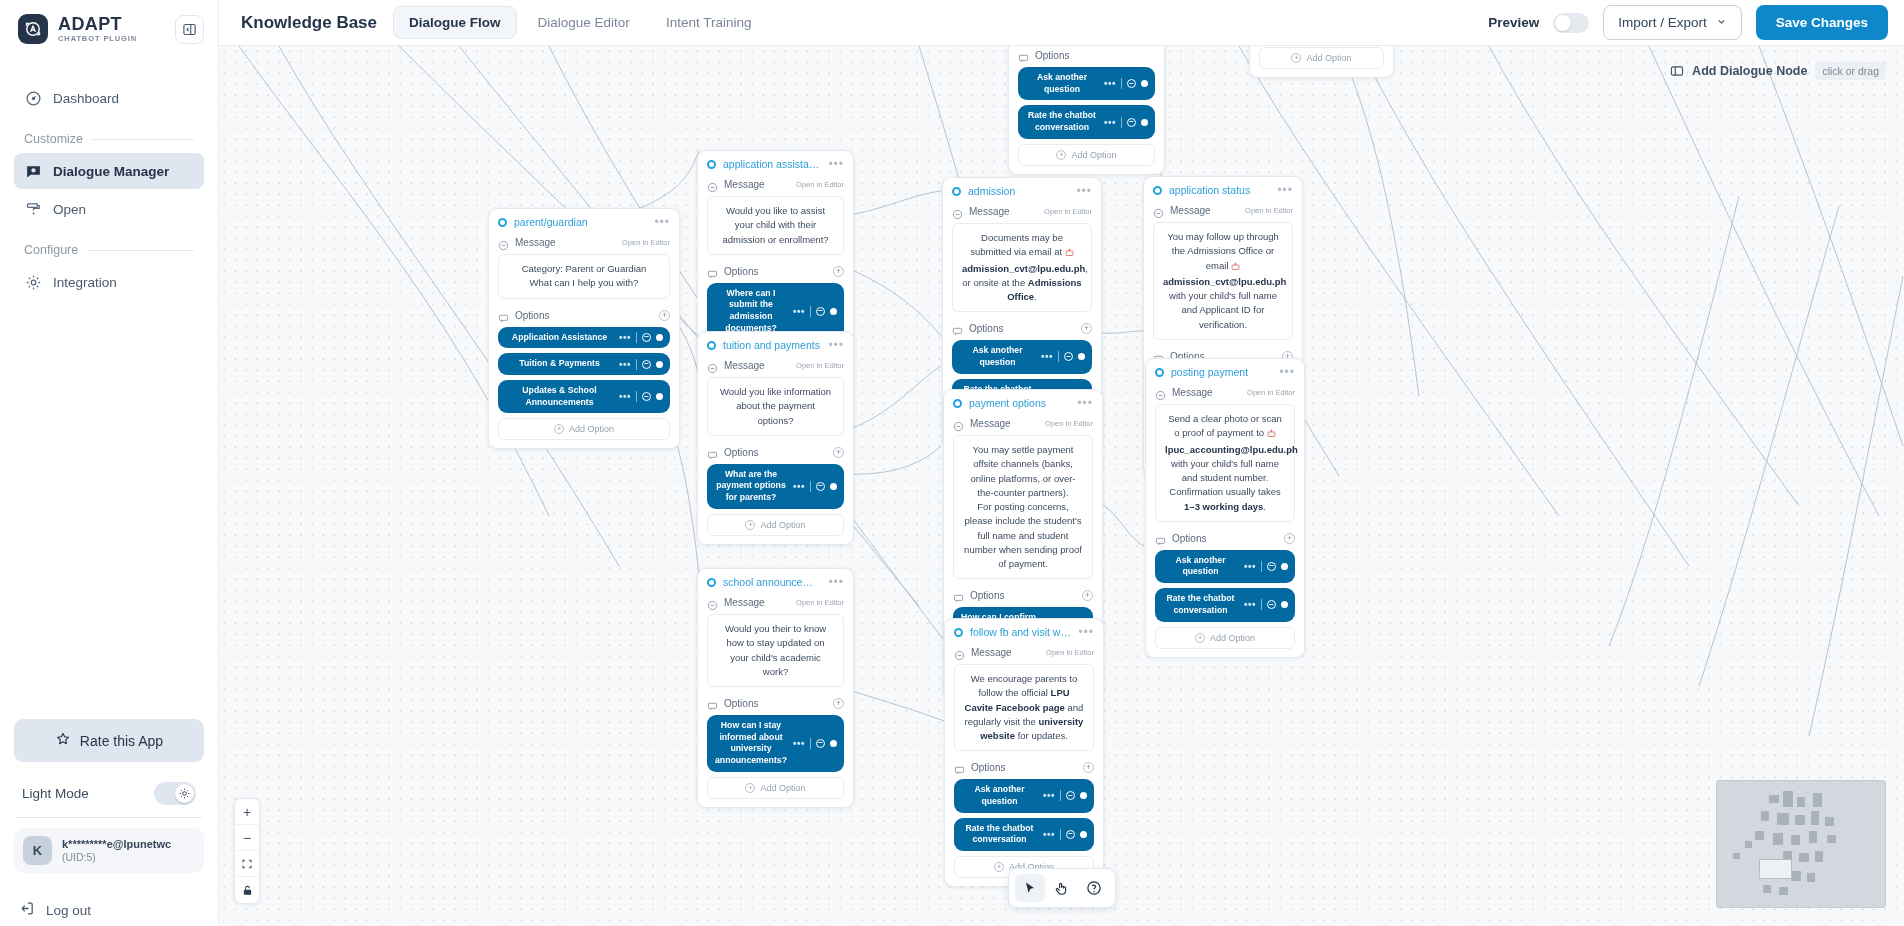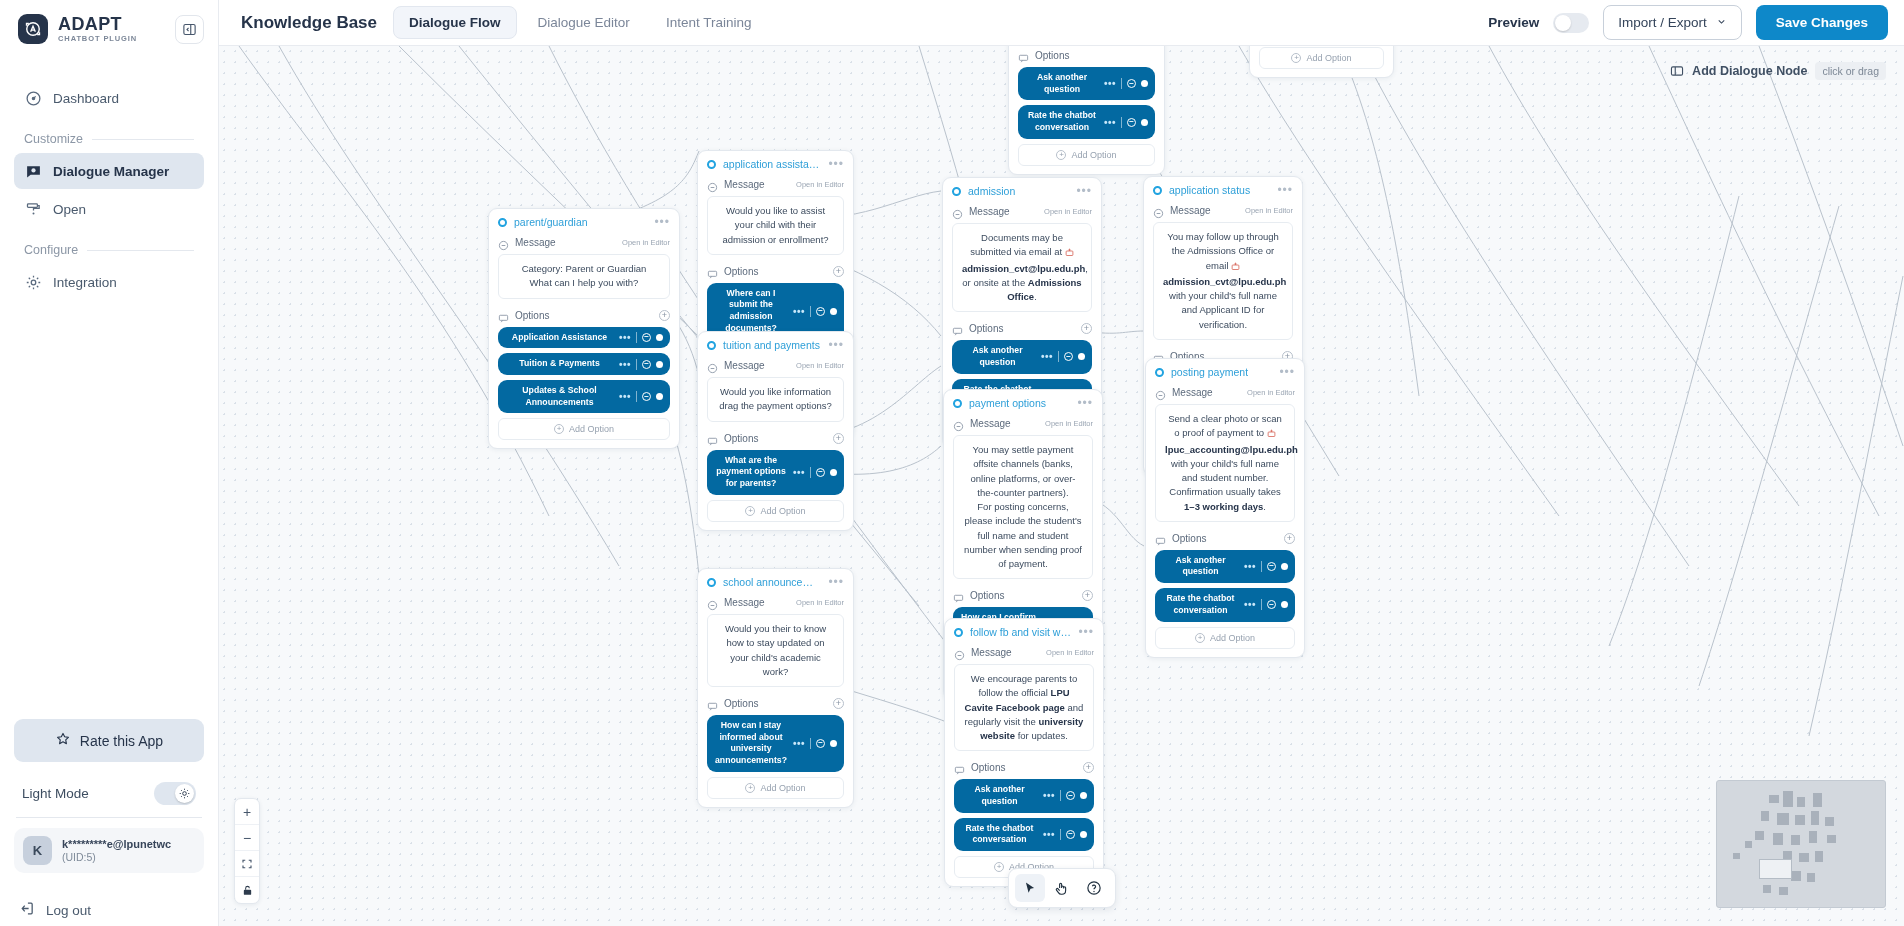--- a/index.html
+++ b/index.html
@@ -519,21 +519,21 @@
           <div class="sec-head">
             <span class="sec-ico">
               <svg width="11" height="11" viewBox="0 0 24 24" fill="none" stroke="#8e99a8" stroke-width="2">
                   <circle cx="12" cy="12" r="9"></circle>
                   <path d="M8 12h8"></path>
                 </svg>
             </span>
             <span class="sec-lbl">Message</span>
             <span class="sec-open">Open in Editor</span>
           </div>
-          <div class="msg-box">Would you like information drag the payment options?</div>
+          <div class="msg-box">Would you like information about the payment options?</div>
         </div>
         <div class="sec">
           <div class="sec-head">
             <span class="sec-ico">
               <svg width="11" height="11" viewBox="0 0 24 24" fill="none" stroke="#8e99a8" stroke-width="2">
                   <rect x="3" y="5" width="18" height="11" rx="2"></rect>
                   <path d="M7 20l3-4"></path>
                 </svg>
             </span>
             <span class="sec-lbl">Options</span>

